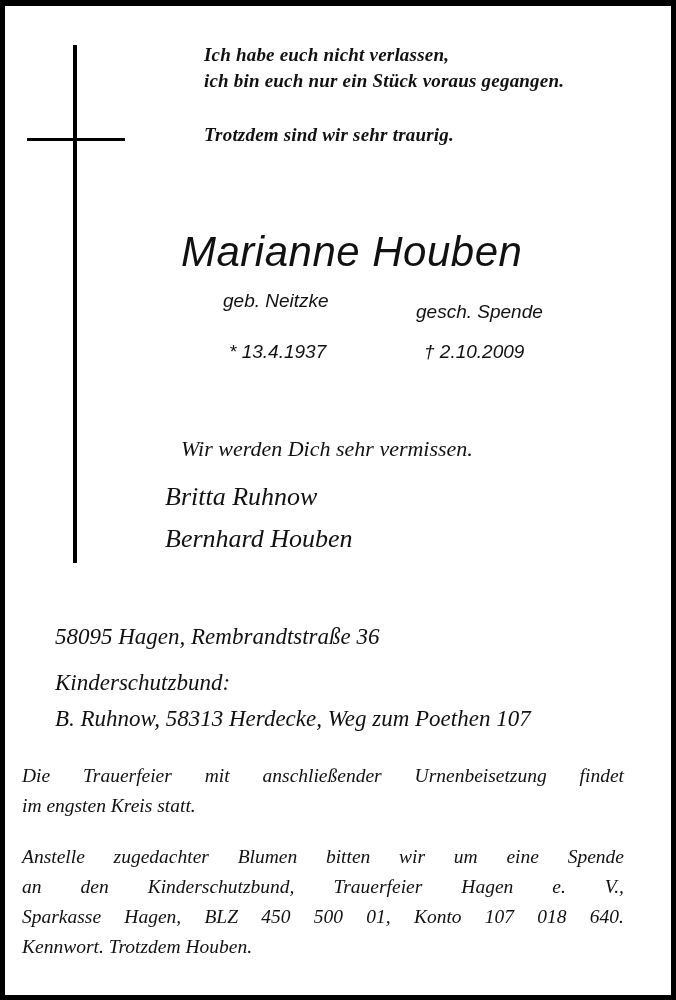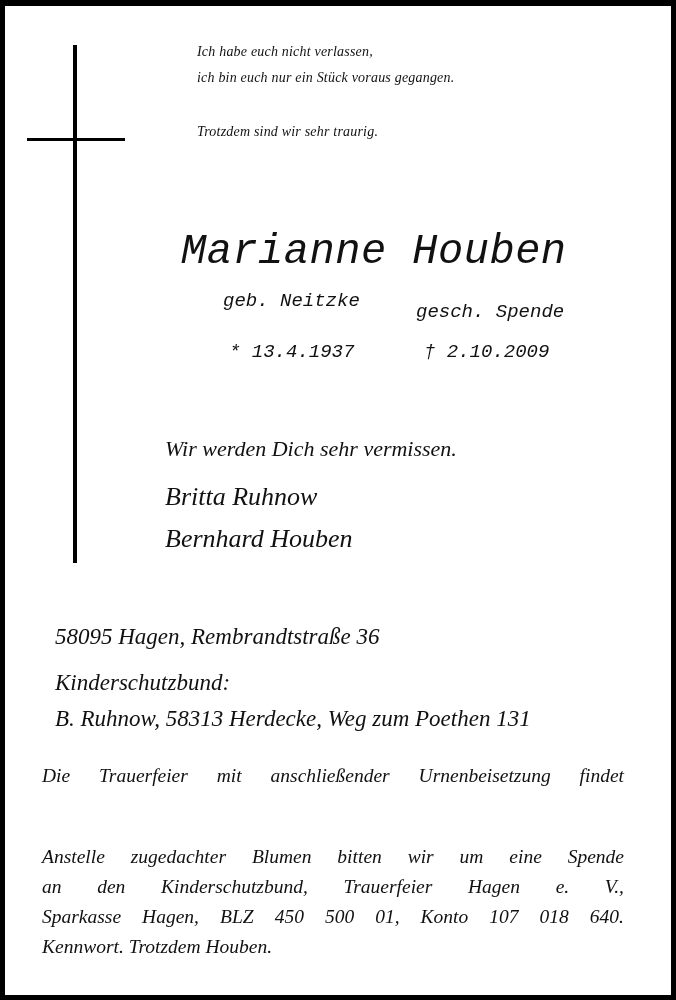--- a/index.html
+++ b/index.html
@@ -1,34 +1,34 @@
 <!DOCTYPE html>
 <html><head>
 <meta charset="utf-8">
 <style>
   html, body { margin: 0; padding: 0; background: #000; }
   body { width: 676px; height: 1000px; position: relative; overflow: hidden; }
   .frame {
     position: absolute; left: 5px; top: 6px; width: 666px; height: 989px;
     background: #fff; overflow: hidden;
   }
-  .serif { font-family: Liberation Mono, monospace; }
+  .serif { font-family: Liberation Sans, sans-serif; }
   .lib { font-family: "Liberation Serif", serif; }
   .t { position: absolute; color: #111; font-style: italic; white-space: nowrap; }
   .cross-v { position: absolute; left: 68px; top: 39px; width: 4px; height: 518px; background: #000; }
   .cross-h { position: absolute; left: 22px; top: 132px; width: 98px; height: 3px; background: #000; }
 
-  .verse { left: 192px; font-size: 14px; letter-spacing: 0.2px; }
+  .verse { left: 199px; font-size: 19px; letter-spacing: 0.2px; font-weight: bold; }
   .name { left: 176px; top: 222px; font-size: 42px; font-style: italic; letter-spacing: 0.5px; }
   .sub { font-size: 19px; }
-  .miss { left: 160px; top: 430px; font-size: 22px; }
+  .miss { left: 176px; top: 430px; font-size: 22px; }
   .family { left: 160px; font-size: 26px; }
   .addr { left: 17px; font-size: 23px; margin-left: 33px; }
   .para { position: absolute; left: 17px; width: 602px; font-size: 19.5px; line-height: 30px; text-align: justify; text-align-last: left; font-style: italic; color: #111; }
-  .para .line { display: block; text-align: justify; text-align-last: justify; white-space: nowrap; margin-left: 20px; }
+  .para .line { display: block; text-align: justify; text-align-last: justify; white-space: nowrap; }
   .para .line.last { text-align-last: left; }
 </style>
 </head>
 <body>
 
 <div class="frame">
 
   <div>
     <div class="cross-v"></div>
     <div class="cross-h"></div>
@@ -44,24 +44,25 @@
   <div class="t serif sub" style="left:411px; top:295px;">gesch. Spende</div>
   <div class="t serif sub" style="left:224px; top:335px;">* 13.4.1937</div>
   <div class="t serif sub" style="left:419px; top:335px;">† 2.10.2009</div>
 
   <div class="t lib miss">Wir werden Dich sehr vermissen.</div>
   <div class="t lib family" style="top:518px;">Bernhard Houben</div>
   <div class="t lib family" style="top:476px;">Britta Ruhnow</div>
 
   <div class="t lib addr" style="top:618px;">58095 Hagen, Rembrandtstraße 36</div>
   <div class="t lib addr" style="top:664px;">Kinderschutzbund:</div>
-  <div class="t lib addr" style="top:700px;">B. Ruhnow, 58313 Herdecke, Weg zum Poethen 131</div>
+  <div class="t lib addr" style="top:700px;">B. Ruhnow, 58313 Herdecke, Weg zum Poethen 107</div>
 
   <div class="para lib" style="top:755px;">
     <span class="line">Die Trauerfeier mit anschließender Urnenbeisetzung findet</span>
+    <span class="line last">im engsten Kreis statt.</span>
   </div>
 
   <div class="para lib" style="top:836px;">
     <span class="line">Anstelle zugedachter Blumen bitten wir um eine Spende</span>
     <span class="line">an den Kinderschutzbund, Trauerfeier Hagen e. V.,</span>
     <span class="line">Sparkasse Hagen, BLZ 450 500 01, Konto 107 018 640.</span>
     <span class="line last">Kennwort. Trotzdem Houben.</span>
   </div>
 
 </div>

